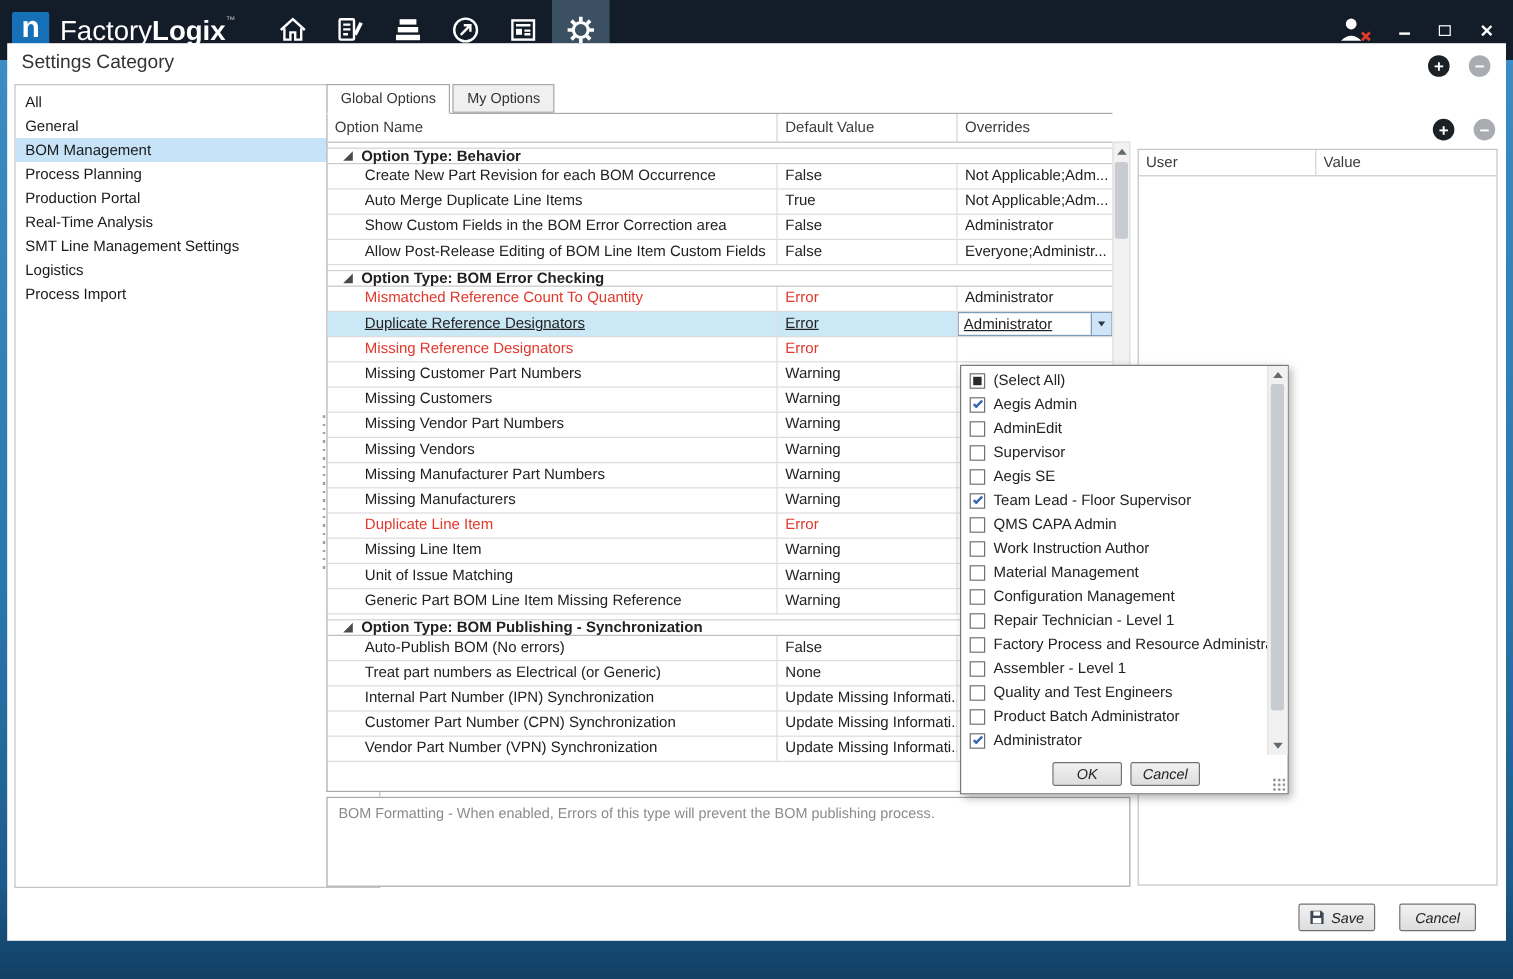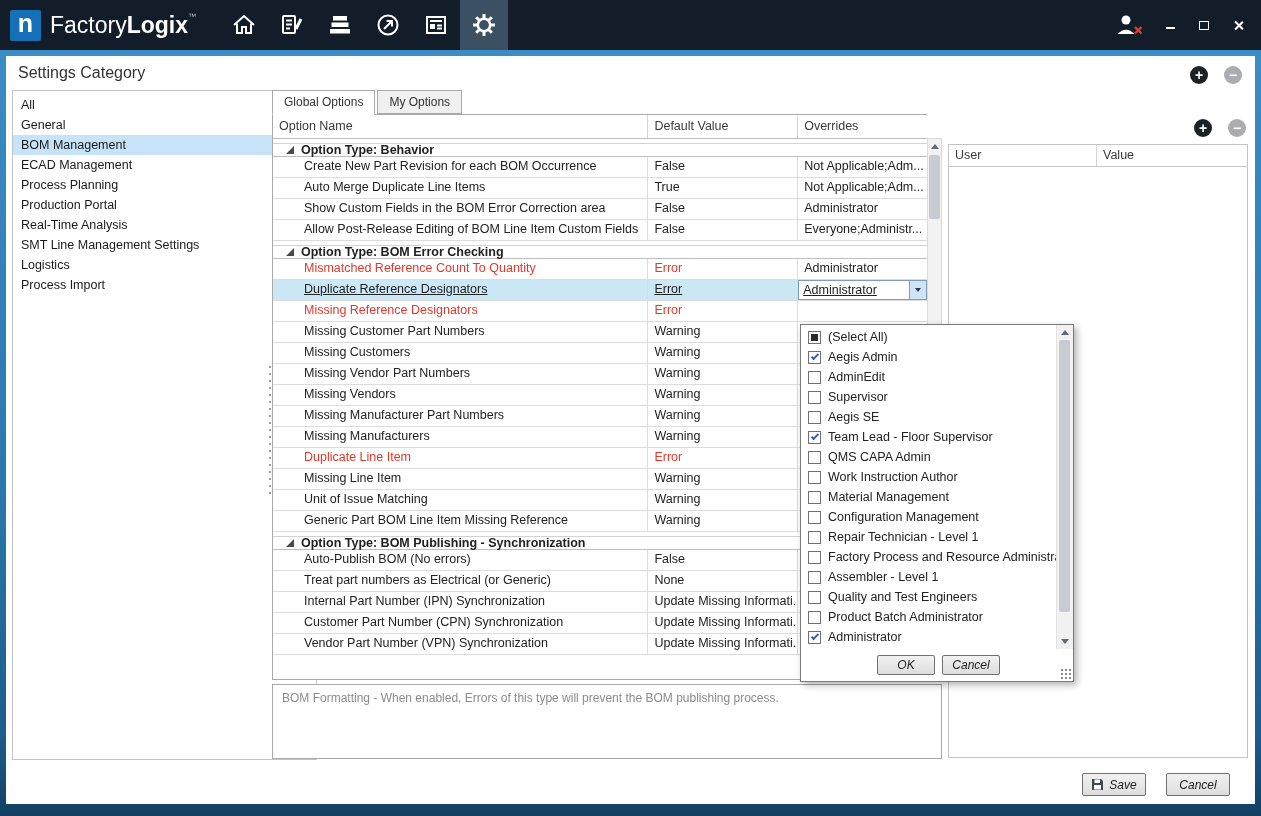--- a/index.html
+++ b/index.html
@@ -24,21 +24,21 @@
   .tb-right { margin-left:auto; display:flex; align-items:center; gap:20px; padding-right:16px; }
   .win-btn { display:flex; align-items:center; justify-content:center; width:14px; height:16px; }
   .min-glyph { width:9px; height:2px; background:#fff; margin-top:6px; }
   .max-glyph { width:10px; height:9px; border:1.5px solid #fff; }
   .x-glyph { position:relative; width:11px; height:11px; }
   .x-glyph::before,.x-glyph::after { content:""; position:absolute; left:5px; top:0; width:1.8px; height:11px; background:#fff; }
   .x-glyph::before { transform:rotate(45deg); }
   .x-glyph::after { transform:rotate(-45deg); }
 
   
-  .content { position:absolute; left:6px; top:56px; width:1249px; height:748px; background:#fff; }
+  .content { position:absolute; left:6px; top:36px; width:1249px; height:748px; background:#fff; }
   .page-title { position:absolute; left:12px; top:8px; font-size:16px; color:#333; }
 
   .circle-icon { position:absolute; width:18px; height:18px; border-radius:50%; color:#fff;
     display:flex; align-items:center; justify-content:center; font-size:14px; line-height:1; font-weight:bold; }
   .circle-dark { background:#1c2126; }
   .circle-light { background:#a9adb2; }
 
   
   .sidebar { position:absolute; left:6px; top:34px; width:305px; height:670px; border:1px solid #c3c3c3;
     background:#fff; padding-top:4px; overflow:hidden; }
@@ -216,21 +216,20 @@
         <span>+</span>
       </div>
     <div class="circle-icon circle-light" style="left:1218px; top:10px;">
         <span>−</span>
       </div>
 
     <div class="sidebar">
         <div class="sb-item">All</div>
         <div class="sb-item">General</div>
         <div class="sb-item selected">BOM Management</div>
-        <div class="sb-item">ECAD Management</div>
         <div class="sb-item">Process Planning</div>
         <div class="sb-item">Production Portal</div>
         <div class="sb-item">Real-Time Analysis</div>
         <div class="sb-item">SMT Line Management Settings</div>
         <div class="sb-item">Logistics</div>
         <div class="sb-item">Process Import</div>
       </div>
     <div class="splitter"></div>
 
     <div class="center">

